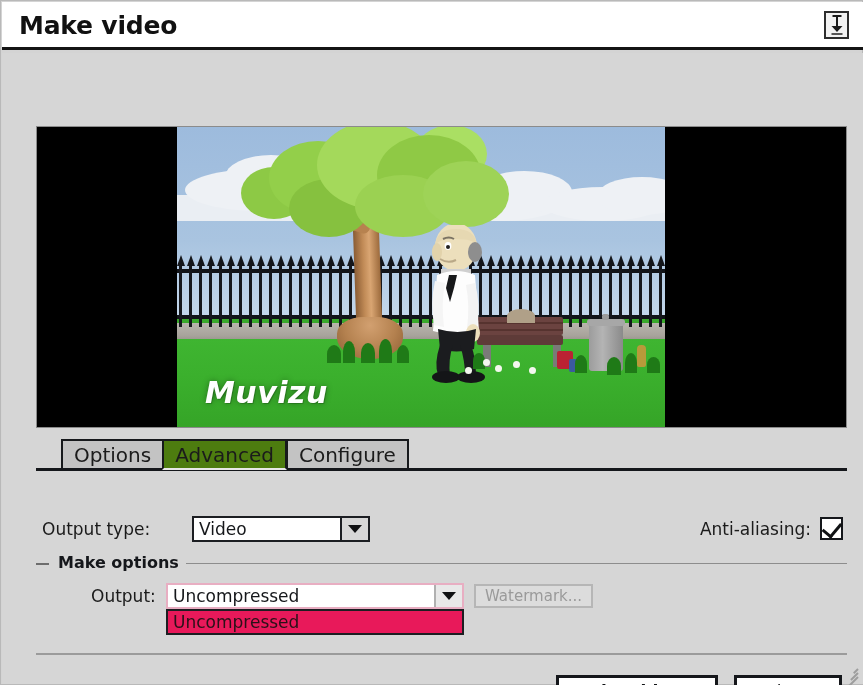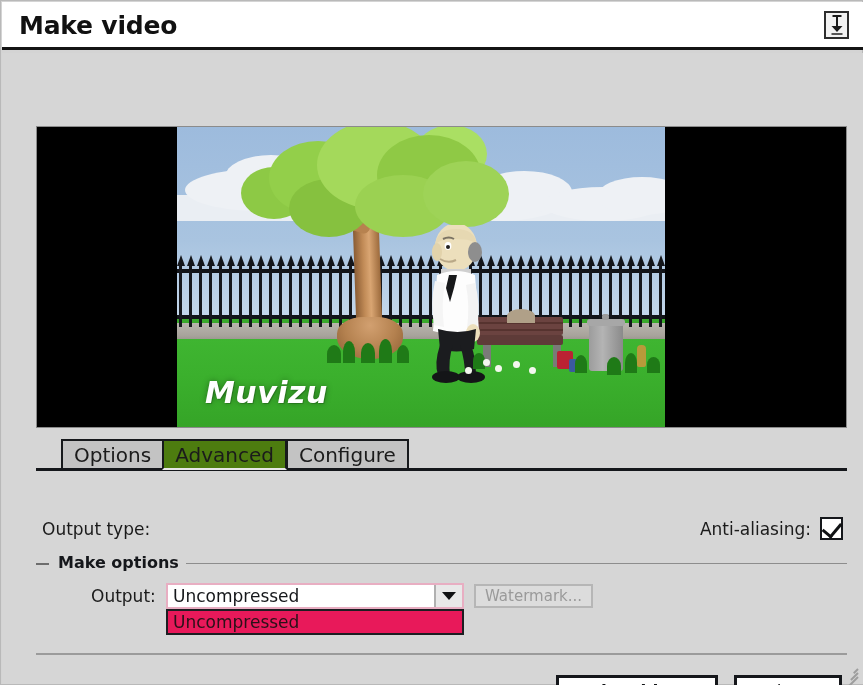--- a/index.html
+++ b/index.html
@@ -579,20 +579,26 @@
           <span>Advanced</span>
         </div>
         <div class="tab">
           <span>Configure</span>
         </div>
       </div>
     </div>
 
     <div class="row-output">
       <div class="lbl lbl-output">Output type:</div>
+      <div class="combo combo-output">
+        <div class="cval">Video</div>
+        <div class="cbtn">
+          <span class="caret"></span>
+        </div>
+      </div>
       <div class="aa-wrap">
         <span class="lbl">Anti-aliasing:</span>
         <span class="checkbox">
           <span class="tick"></span>
         </span>
       </div>
     </div>
 
     <div class="group">
       <span class="group-dash"></span>

